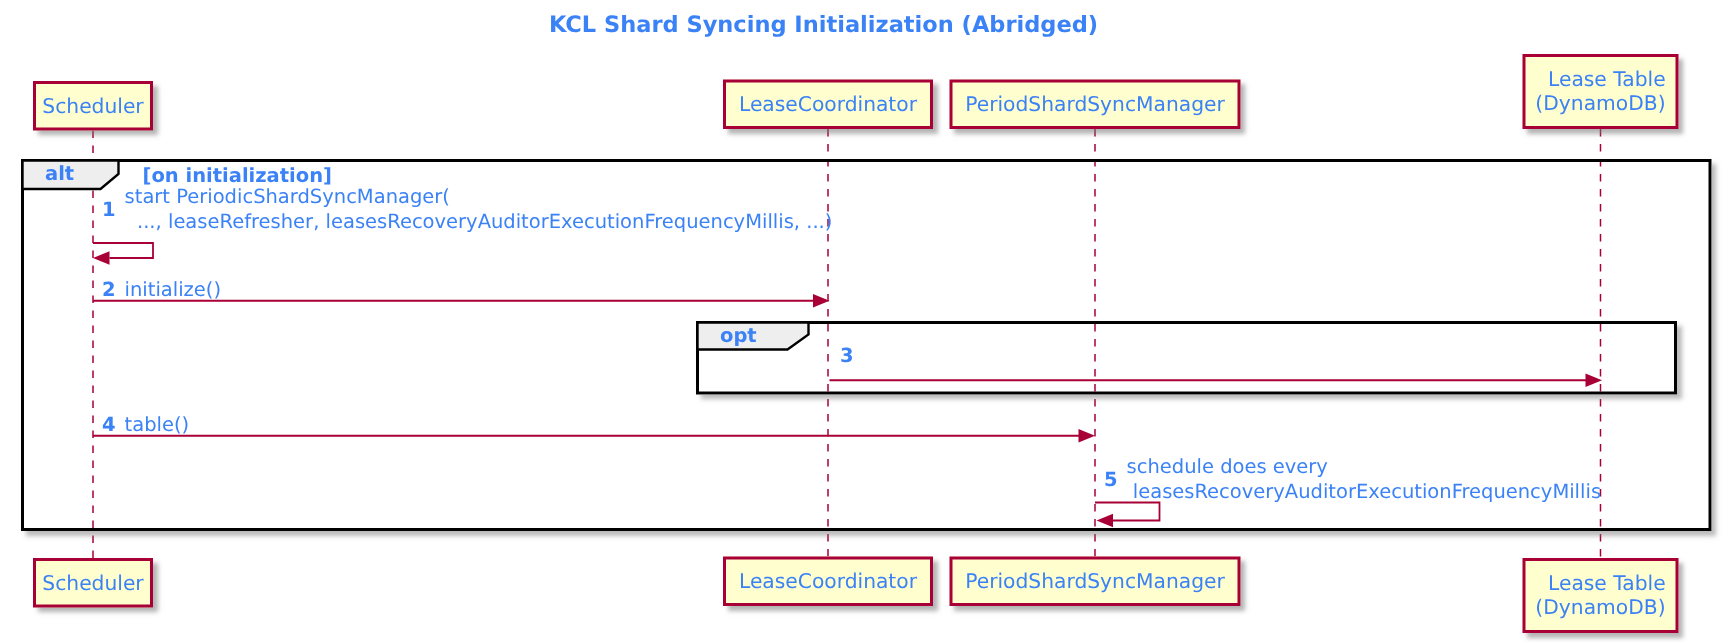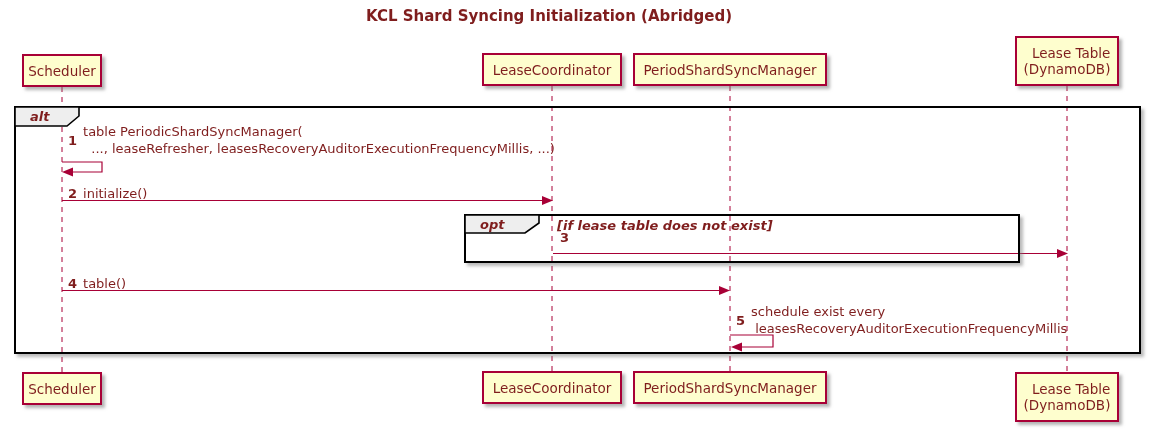--- a/index.html
+++ b/index.html
@@ -2,21 +2,21 @@
 <html><head>
 <meta charset="utf-8">
 <style>
   html,body { margin:0; padding:0; background:#fff; }
   #canvas {
     position: relative;
     width: 1151px;
     height: 429px;
     background: #ffffff;
     font-family: "DejaVu Sans", "Liberation Sans", sans-serif;
-    color: #7f1d1d;
+    color: #3b82f6;
     overflow: hidden;
   }
   #wires { position:absolute; left:0; top:0; width:1151px; height:429px; }
 
   .diagram-title {
     position: absolute;
     top: 7px; left: 549px;
     transform: translateX(-50%);
     font-size: 15px; font-weight: bold;
     white-space: nowrap;
@@ -32,21 +32,20 @@
     font-size: 13.5px; line-height: 16px;
     text-align: right; white-space: pre;
   }
 
   .frame {
     position: absolute;
     box-sizing: border-box;
     border: 2px solid #000;
     background: transparent;
     box-shadow: 3px 3px 3px rgba(120,120,120,0.5);
-    font-style: italic;
   }
   .frame .pent { position:absolute; left:-2px; top:-2px; }
   .frame .op-label {
     position: absolute; top: 0px;
     font-weight: bold; font-size: 13px; line-height: 18px;
   }
   .frame .guard {
     position: absolute; top: 1px;
     font-weight: bold; font-size: 13px; line-height: 17px;
     white-space: nowrap;
@@ -87,57 +86,57 @@
     </g>
   </svg>
 
   <div class="diagram-title">KCL Shard Syncing Initialization (Abridged)</div>
 
   <div class="frame" style="left:14px; top:106px; width:1127px; height:248px;">
     <svg class="pent" width="68" height="22" viewBox="0 0 68 22">
       <polygon points="1,1 65,1 65,10 53,20 1,20" fill="#EEEEEE" stroke="#000000" stroke-width="1.6"></polygon>
     </svg>
     <div class="op-label" style="left:14px;">alt</div>
+    <div class="guard" style="left:79px;">[on initialization]</div>
   </div>
 
-  <div class="frame" style="left:464px; top:214px; width:556px; height:49px;">
+  <div class="frame" style="left:464px; top:214px; width:654px; height:49px;">
     <svg class="pent" width="78" height="21" viewBox="0 0 78 21">
       <polygon points="1,1 75,1 75,9 61,19 1,19" fill="#EEEEEE" stroke="#000000" stroke-width="1.6"></polygon>
     </svg>
     <div class="op-label" style="left:14px;">opt</div>
-    <div class="guard" style="left:91px;">[if lease table does not exist]</div>
   </div>
 
   <div class="pbox" style="left:22px; top:54px; width:80px; height:33px;">Scheduler</div>
   <div class="pbox" style="left:482px; top:53px; width:140px; height:33px;">LeaseCoordinator</div>
   <div class="pbox" style="left:633px; top:53px; width:194px; height:33px;">PeriodShardSyncManager</div>
   <div class="pbox" style="left:1015px; top:36px; width:104px; height:50px;">Lease Table
 (DynamoDB)</div>
 
   <div class="pbox" style="left:22px; top:372px; width:80px; height:33px;">Scheduler</div>
   <div class="pbox" style="left:482px; top:371px; width:140px; height:33px;">LeaseCoordinator</div>
   <div class="pbox" style="left:633px; top:371px; width:194px; height:33px;">PeriodShardSyncManager</div>
   <div class="pbox" style="left:1015px; top:372px; width:104px; height:50px;">Lease Table
 (DynamoDB)</div>
 
   <div class="msg" style="left:68px; top:123px;">
     <span class="seq">1</span>
-    <span class="txt">table PeriodicShardSyncManager(
+    <span class="txt">start PeriodicShardSyncManager(
   ..., leaseRefresher, leasesRecoveryAuditorExecutionFrequencyMillis, ...)</span>
   </div>
   <div class="msg" style="left:68px; top:185px;">
     <span class="seq">2</span>
     <span class="txt">initialize()</span>
   </div>
   <div class="msg" style="left:560px; top:230px;">
     <span class="seq">3</span>
   </div>
   <div class="msg" style="left:68px; top:275px;">
     <span class="seq">4</span>
     <span class="txt">table()</span>
   </div>
   <div class="msg" style="left:736px; top:303px;">
     <span class="seq">5</span>
-    <span class="txt">schedule exist every
+    <span class="txt">schedule does every
  leasesRecoveryAuditorExecutionFrequencyMillis</span>
   </div>
 
 </div>
 
 </body></html>

